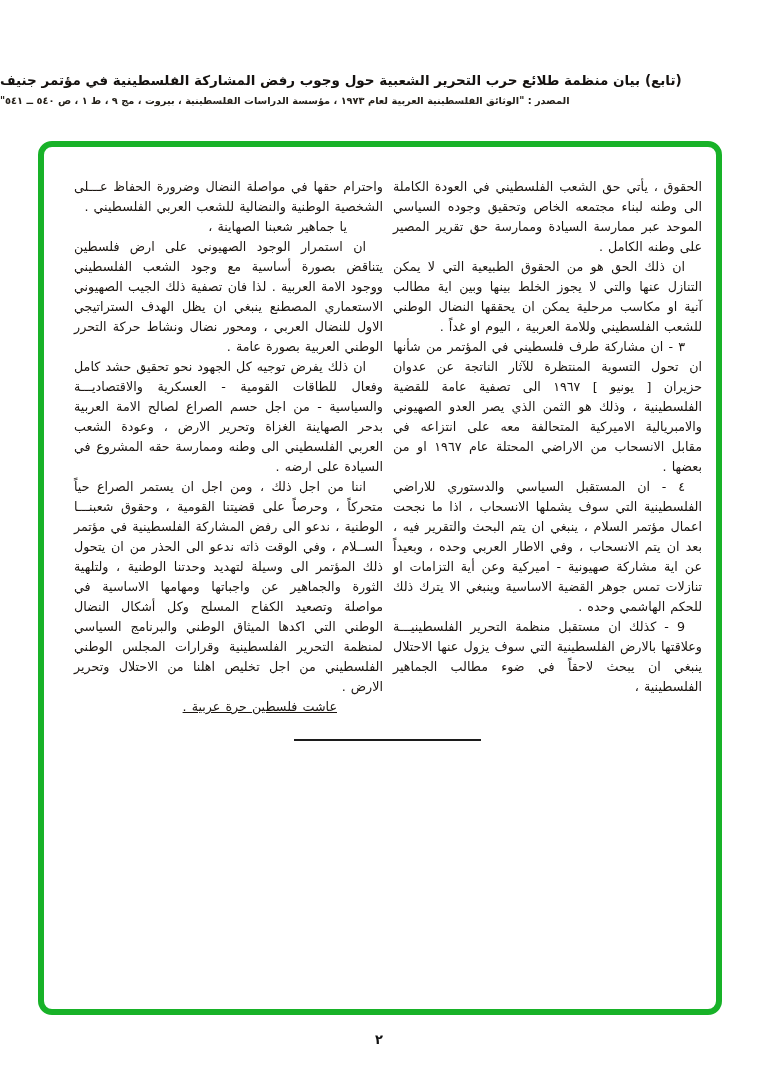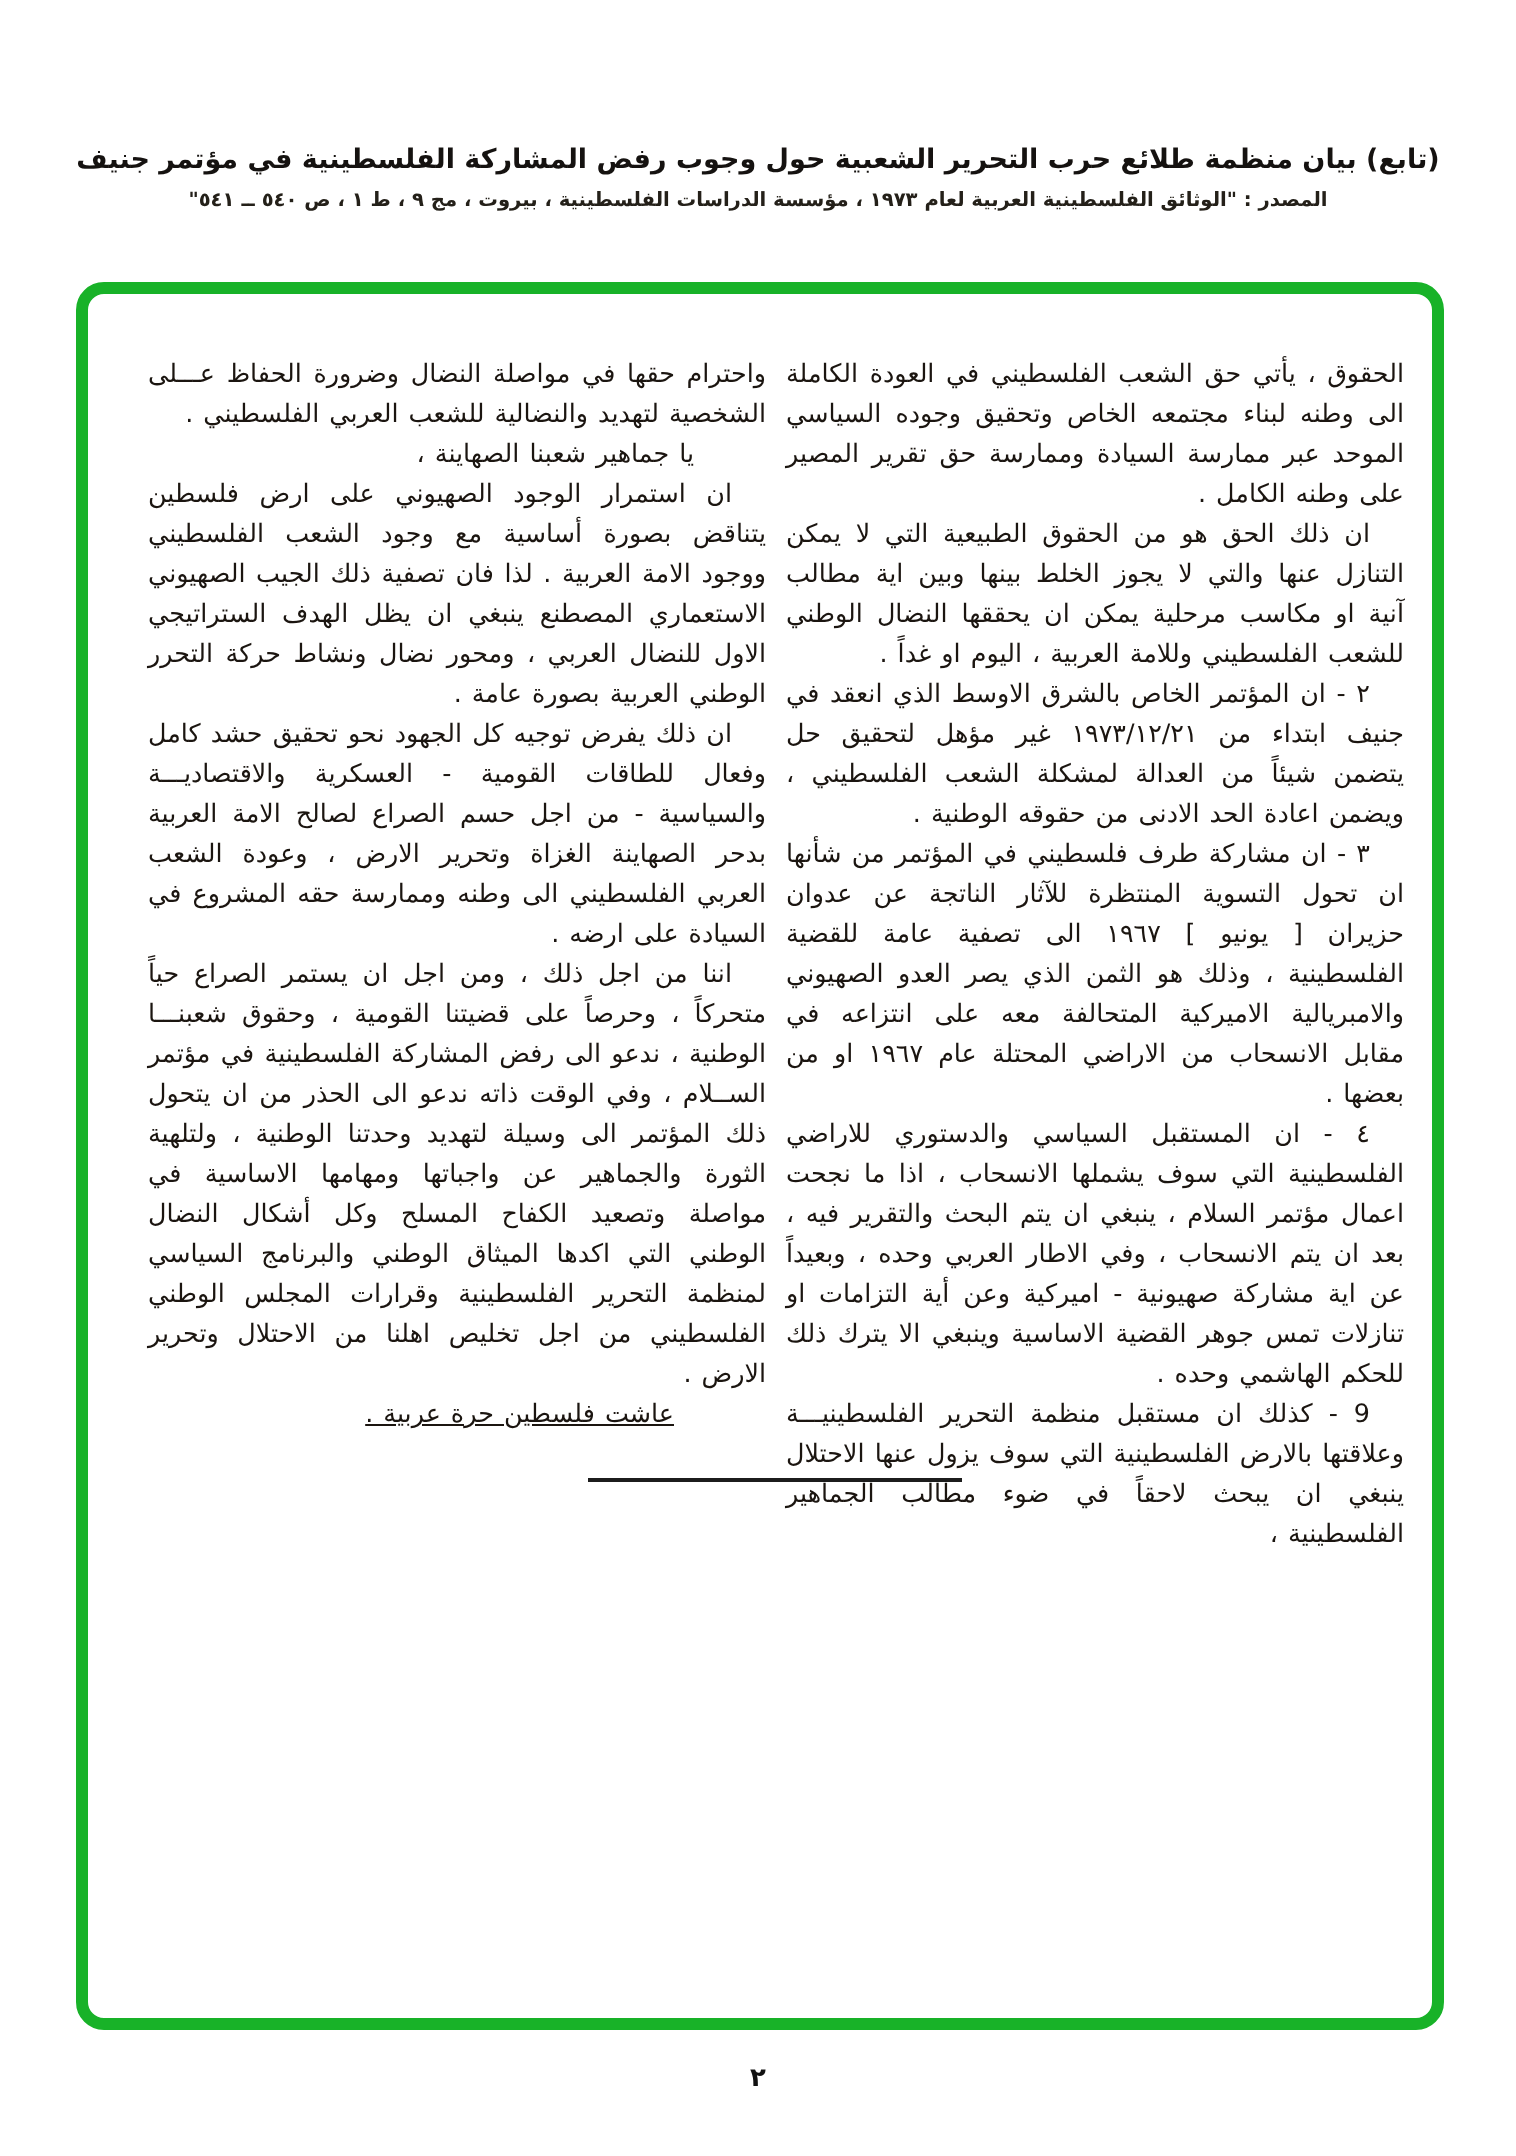--- a/index.html
+++ b/index.html
@@ -6,21 +6,21 @@
   body {
     width:758px; height:1078px;
     background:#ffffff;
     font-family:"DejaVu Sans", sans-serif;
     color:#1b1510;
     position:relative;
     overflow:hidden;
   }
   .header {
     position:absolute; top:72px; left:0; right:0;
-    text-align:center; direction:rtl;
+    text-align:left; direction:rtl;
   }
   .title {
     font-size:13.5px; font-weight:bold; color:#151210;
   }
   .source {
     font-size:9.8px; font-weight:bold; margin-top:7px; color:#242019;
   }
   .frame {
     position:absolute; left:38px; top:141px;
     width:684px; height:874px;
@@ -62,27 +62,26 @@
 <div class="header">
   <div class="title">(تابع) بيان منظمة طلائع حرب التحرير الشعبية حول وجوب رفض المشاركة الفلسطينية في مؤتمر جنيف</div>
   <div class="source">المصدر : "الوثائق الفلسطينية العربية لعام ١٩٧٣ ، مؤسسة الدراسات الفلسطينية ، بيروت ، مج ٩ ، ط ١ ، ص ٥٤٠ ــ ٥٤١"</div>
 </div>
 
 <div class="frame">
   <div class="columns">
     <div class="col">
       <p class="p">الحقوق ، يأتي حق الشعب الفلسطيني في العودة الكاملة الى وطنه لبناء مجتمعه الخاص وتحقيق وجوده السياسي الموحد عبر ممارسة السيادة وممارسة حق تقرير المصير على وطنه الكامل .</p>
       <p class="indent">ان ذلك الحق هو من الحقوق الطبيعية التي لا يمكن التنازل عنها والتي لا يجوز الخلط بينها وبين اية مطالب آنية او مكاسب مرحلية يمكن ان يحققها النضال الوطني للشعب الفلسطيني وللامة العربية ، اليوم او غداً .</p>
-      <p class="indent">٢ - ان المؤتمر الخاص بالشرق الاوسط الذي انعقد في جنيف ابتداء من ١٩٧٣/١٢/٢١ غير مؤهل لتحقيق حل يتضمن شيئاً من العدالة لمشكلة الشعب الفلسطيني ، ويضمن اعادة الحد الادنى من حقوقه الوطنية .</p>
       <p class="indent">٣ - ان مشاركة طرف فلسطيني في المؤتمر من شأنها ان تحول التسوية المنتظرة للآثار الناتجة عن عدوان حزيران [ يونيو ] ١٩٦٧ الى تصفية عامة للقضية الفلسطينية ، وذلك هو الثمن الذي يصر العدو الصهيوني والامبريالية الاميركية المتحالفة معه على انتزاعه في مقابل الانسحاب من الاراضي المحتلة عام ١٩٦٧ او من بعضها .</p>
       <p class="indent">٤ - ان المستقبل السياسي والدستوري للاراضي الفلسطينية التي سوف يشملها الانسحاب ، اذا ما نجحت اعمال مؤتمر السلام ، ينبغي ان يتم البحث والتقرير فيه ، بعد ان يتم الانسحاب ، وفي الاطار العربي وحده ، وبعيداً عن اية مشاركة صهيونية - اميركية وعن أية التزامات او تنازلات تمس جوهر القضية الاساسية وينبغي الا يترك ذلك للحكم الهاشمي وحده .</p>
       <p class="indent">9 - كذلك ان مستقبل منظمة التحرير الفلسطينيـــة وعلاقتها بالارض الفلسطينية التي سوف يزول عنها الاحتلال ينبغي ان يبحث لاحقاً في ضوء مطالب الجماهير الفلسطينية ،</p>
     </div>
     <div class="col">
-      <p class="p">واحترام حقها في مواصلة النضال وضرورة الحفاظ عـــلى الشخصية لتهديد والنضالية للشعب العربي الفلسطيني .</p>
+      <p class="p">واحترام حقها في مواصلة النضال وضرورة الحفاظ عـــلى الشخصية الوطنية والنضالية للشعب العربي الفلسطيني .</p>
       <p class="indent-lg">يا جماهير شعبنا الصهاينة ،</p>
       <p class="indent">ان استمرار الوجود الصهيوني على ارض فلسطين يتناقض بصورة أساسية مع وجود الشعب الفلسطيني ووجود الامة العربية . لذا فان تصفية ذلك الجيب الصهيوني الاستعماري المصطنع ينبغي ان يظل الهدف الستراتيجي الاول للنضال العربي ، ومحور نضال ونشاط حركة التحرر الوطني العربية بصورة عامة .</p>
       <p class="indent">ان ذلك يفرض توجيه كل الجهود نحو تحقيق حشد كامل وفعال للطاقات القومية - العسكرية والاقتصاديـــة والسياسية - من اجل حسم الصراع لصالح الامة العربية بدحر الصهاينة الغزاة وتحرير الارض ، وعودة الشعب العربي الفلسطيني الى وطنه وممارسة حقه المشروع في السيادة على ارضه .</p>
       <p class="indent">اننا من اجل ذلك ، ومن اجل ان يستمر الصراع حياً متحركاً ، وحرصاً على قضيتنا القومية ، وحقوق شعبنـــا الوطنية ، ندعو الى رفض المشاركة الفلسطينية في مؤتمر الســلام ، وفي الوقت ذاته ندعو الى الحذر من ان يتحول ذلك المؤتمر الى وسيلة لتهديد وحدتنا الوطنية ، ولتلهية الثورة والجماهير عن واجباتها ومهامها الاساسية في مواصلة وتصعيد الكفاح المسلح وكل أشكال النضال الوطني التي اكدها الميثاق الوطني والبرنامج السياسي لمنظمة التحرير الفلسطينية وقرارات المجلس الوطني الفلسطيني من اجل تخليص اهلنا من الاحتلال وتحرير الارض .</p>
       <p class="slogan1">عاشت فلسطين حرة عربية .</p>
     </div>
   </div>
   <div class="divider"></div>
 </div>
 

